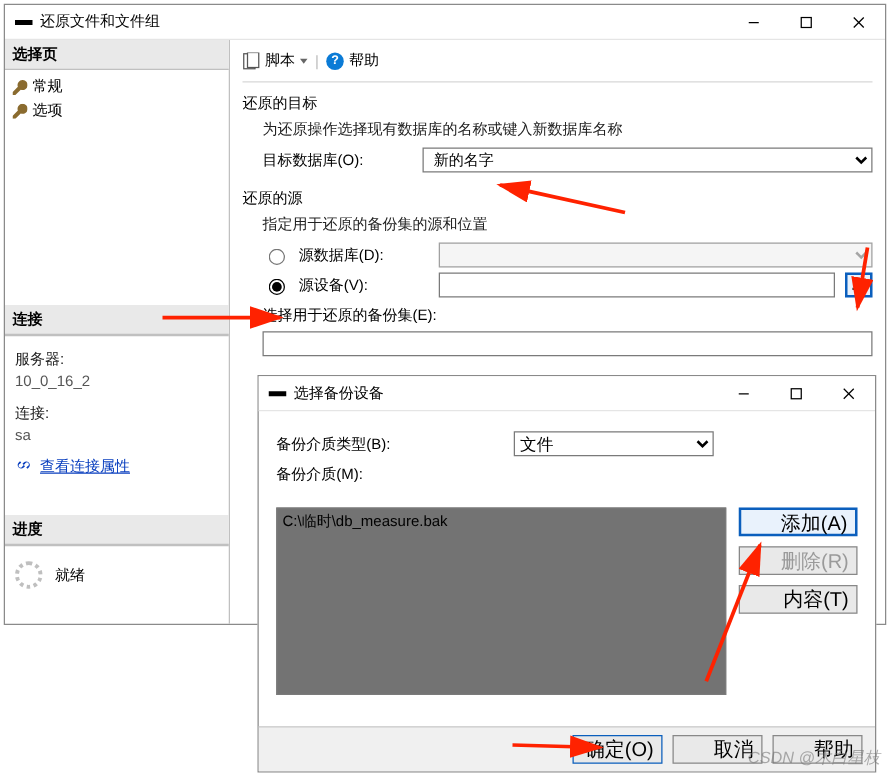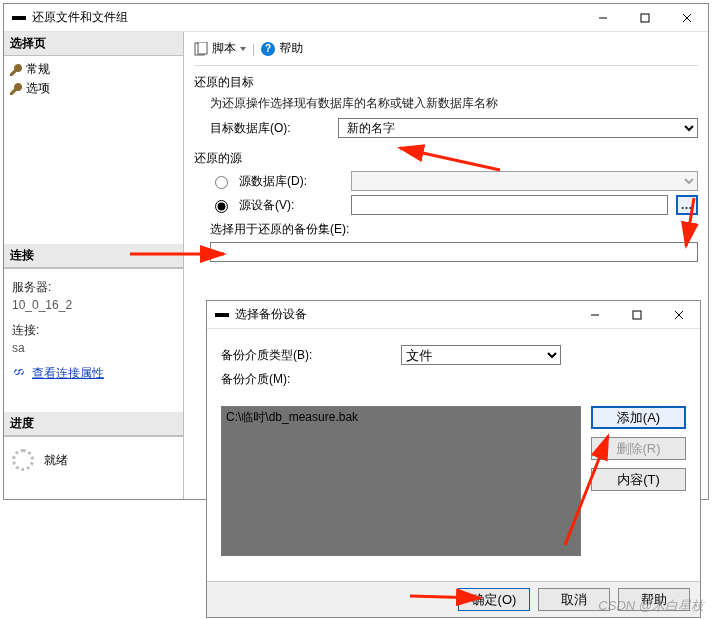--- a/index.html
+++ b/index.html
@@ -38,27 +38,27 @@
   .combo.wide { flex:1; }
   .txt.wide { flex:1; }
   .radio { accent-color:#000; }
   .dots { width:22px; height:20px; border:2px solid #0b5fbd; background:#e9f2fc; display:flex; align-items:center; justify-content:center; letter-spacing:1px; font-weight:bold; color:#333; cursor:pointer; }
   .grid { border:1px solid #7a7a7a; height:20px; margin:4px 0 0 16px; background:#fff; }
   
   .arrow { position:absolute; pointer-events:none; }
   
   .dlg { left:206px; top:300px; width:495px; height:318px; }
   .dlgbody { padding:10px 14px 0 14px; }
-  .dlgrow { display:flex; align-items:center; margin:6px 0; }
+  .dlgrow { display:flex; align-items:center; margin:6px 0; gap:10px; }
   .dlgrow label { width:180px; }
   .mmcombo { width:160px; height:20px; border:1px solid #7a7a7a; background:#fff; }
   .mediabox { display:flex; gap:10px; margin-top:4px; }
   .listbox { flex:1; height:150px; border:1px solid #7a7a7a; background:#737373; padding:2px 4px; font-family:Consolas,monospace; font-size:12px; }
   .btncol { width:95px; display:flex; flex-direction:column; gap:8px; }
-  .btn { height:23px; border:1px solid #888; background:#e9e9e9; font-size:13px; cursor:pointer; }
+  .btn { height:23px; border:1px solid #888; background:#e9e9e9; font-size:16px; cursor:pointer;text-align:right; }
   .btn.primary { border:2px solid #0b5fbd; background:#e9f2fc; }
   .btn.disabled { color:#9a9a9a; }
   .dlgfoot { position:absolute; bottom:0; left:0; right:0; height:36px; background:#f0f0f0; border-top:1px solid #c9c9c9; display:flex; align-items:center; justify-content:flex-end; gap:8px; padding:0 10px; }
   .dlgfoot .btn { width:72px; }
   .watermark { position:absolute; right:8px; bottom:4px; color:rgba(120,120,120,.6); font-size:13px; font-style:italic; pointer-events:none; }
   .help-icon { width:14px; height:14px; border-radius:50%; background:#0b7bd6; color:#fff; display:inline-flex; align-items:center; justify-content:center; font-size:10px; font-weight:bold; }
   .dropdown-caret { width:0;height:0;border-left:3px solid transparent;border-right:3px solid transparent;border-top:4px solid #666;display:inline-block; }
   .sidespacer { flex:1; }
 </style>
 </head>
@@ -151,20 +151,21 @@
       <div class="section-title">还原的目标</div>
       <div class="section-sub">为还原操作选择现有数据库的名称或键入新数据库名称</div>
       <div class="row">
         <label>目标数据库(O):</label>
         <select class="combo wide">
           <option>新的名字</option>
         </select>
       </div>
 
       <div class="section-title" style="margin-top:12px;">还原的源</div>
+      <div class="section-sub">指定用于还原的备份集的源和位置</div>
       <div class="row">
         <input type="radio" class="radio" name="src" style="">
         <label style="width:104px;">源数据库(D):</label>
         <select class="combo wide" disabled="" style="background:#f1f1f1;"></select>
       </div>
       <div class="row">
         <input type="radio" class="radio" name="src" checked="" style="">
         <label style="width:104px;">源设备(V):</label>
         <input class="txt wide" value="" style="">
         <div class="dots">…</div>

